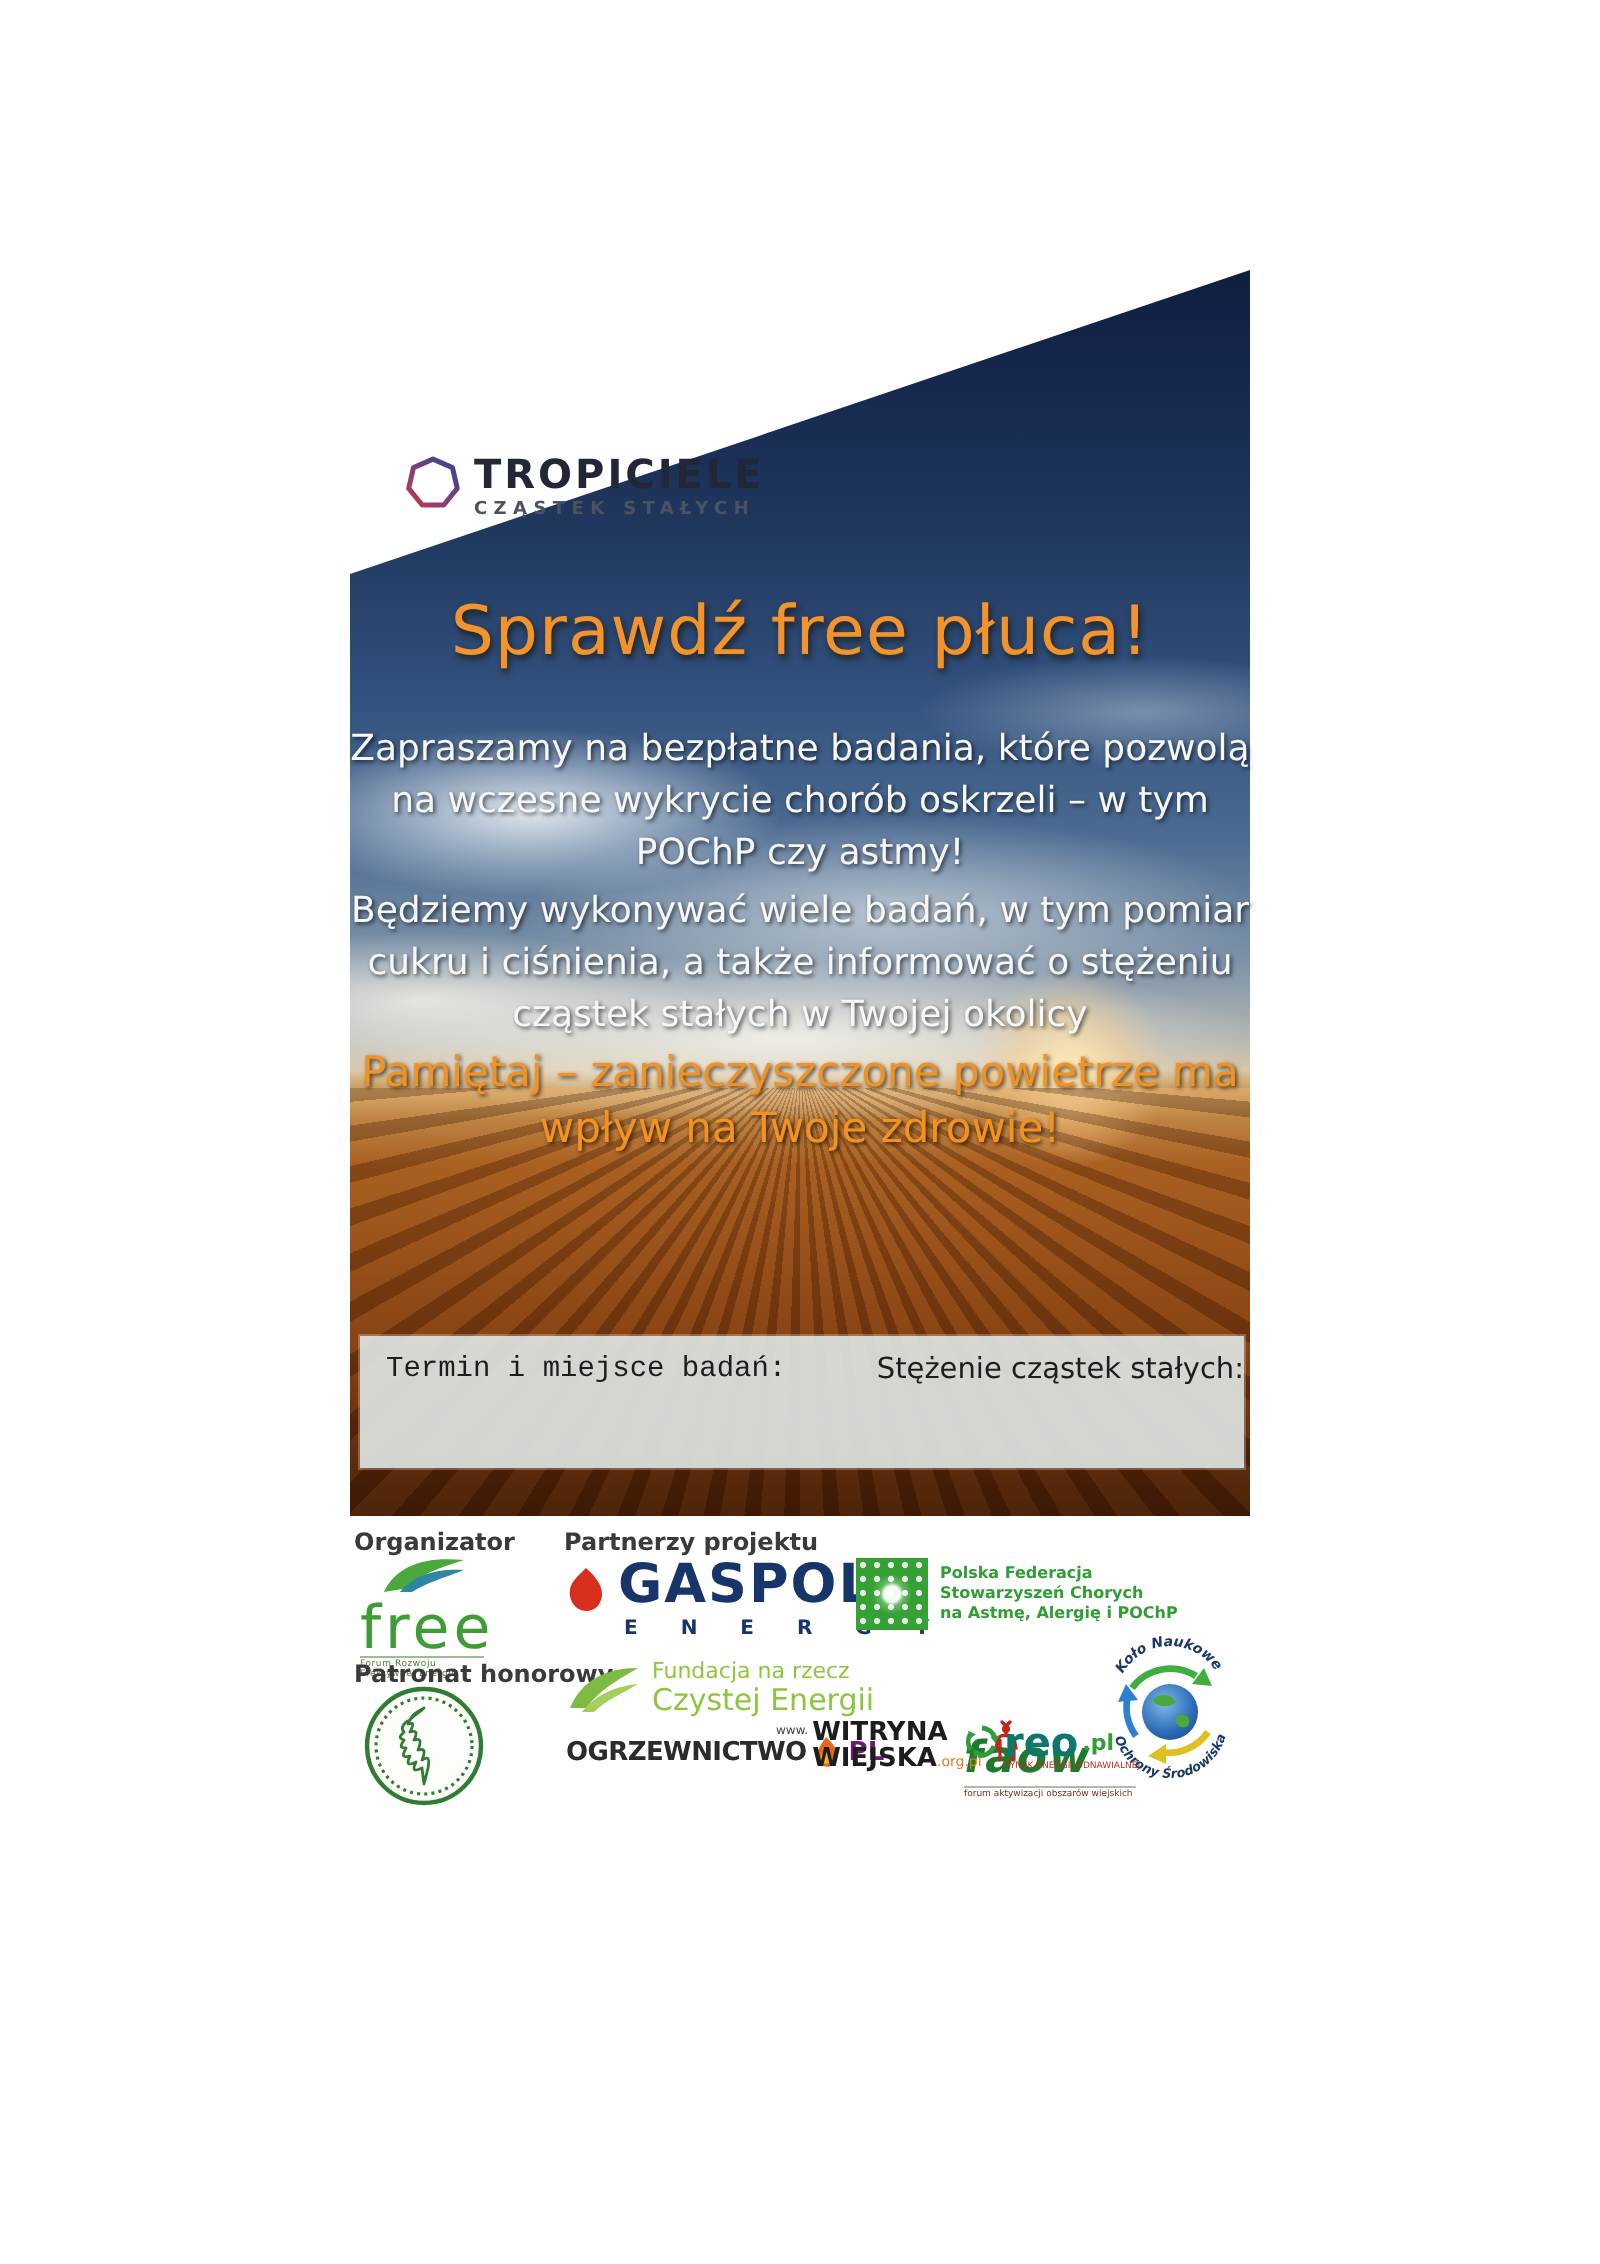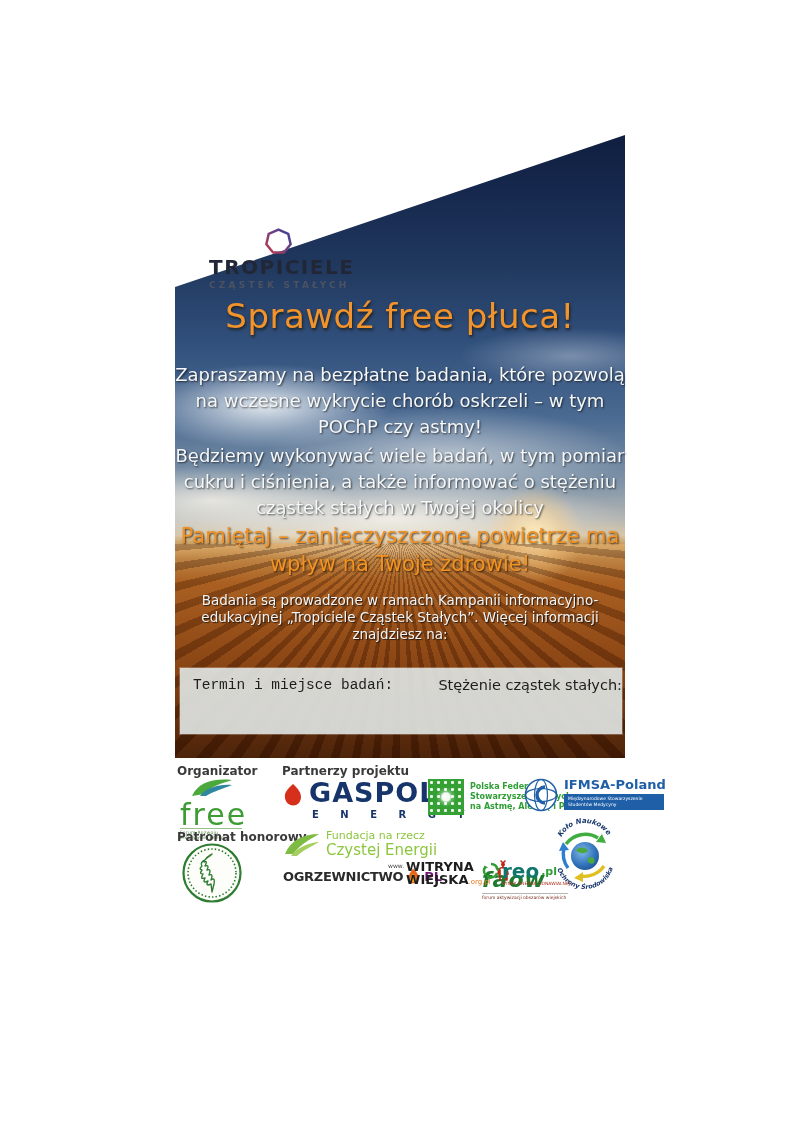--- a/index.html
+++ b/index.html
@@ -17,21 +17,21 @@
       radial-gradient(ellipse 320px 55px at 48% 62%, rgba(246,243,235,0.9) 0%, transparent 75%),
       radial-gradient(ellipse 160px 40px at 88% 36%, rgba(188,199,214,0.5) 0%, transparent 70%),
       radial-gradient(ellipse 200px 48px at 8% 59%, rgba(241,238,229,0.85) 0%, transparent 72%),
       linear-gradient(180deg,#0f1e3e 0%,#16284e 10%,#21395f 22%,#31507c 34%,#4c6b92 46%,#7e93a8 56%,#b4b5b2 62%,#d8c7a8 64.5%,#c99c5c 66%,#a55b1d 72%,#8a4412 82%,#6e3009 92%,#4e1f05 100%);}
   .field{position:absolute;left:0;top:66%;width:100%;height:34%;
     background:
       repeating-conic-gradient(from 120deg at 50% -6%, rgba(62,26,6,0.30) 0deg 2deg, rgba(214,140,70,0.10) 2deg 5deg),
       linear-gradient(180deg, rgba(233,184,120,0.55) 0%, rgba(233,184,120,0) 7%, rgba(0,0,0,0) 60%, rgba(30,12,2,0.35) 100%);}
 
   
-  .brand{position:absolute;left:203px;top:226px;display:flex;align-items:center;flex-direction:column;}
+  .brand{position:absolute;left:203px;top:226px;display:flex;align-items:flex-start;}
   .brand svg{display:block;margin-top:2px;}
   .brand-text{margin-left:6px;}
   .brand-title{font-size:20px;font-weight:bold;color:#222737;letter-spacing:1.5px;line-height:22px;}
   .brand-sub{font-size:9px;font-weight:bold;color:#4c5261;letter-spacing:3.2px;margin-top:2px;}
 
   
   .ptxt{position:absolute;left:175px;width:450px;text-align:center;}
   .headline{top:296px;font-size:34px;color:#f2932c;letter-spacing:0.5px;
             text-shadow:1px 2px 3px rgba(25,20,5,0.75);}
   .intro{top:362px;font-size:18px;line-height:26px;color:#f5f7f9;
@@ -118,21 +118,20 @@
     <div class="brand-text">
       <div class="brand-title">TROPICIELE</div>
       <div class="brand-sub">CZĄSTEK STAŁYCH</div>
     </div>
   </div>
 
   <div class="ptxt headline">Sprawdź free płuca!</div>
   <div class="ptxt intro">Zapraszamy na bezpłatne badania, które pozwolą na wczesne wykrycie chorób oskrzeli – w tym POChP czy astmy!</div>
   <div class="ptxt details">Będziemy wykonywać wiele badań, w tym pomiar cukru i ciśnienia, a także informować o stężeniu cząstek stałych w Twojej okolicy</div>
   <div class="ptxt reminder">Pamiętaj – zanieczyszczone powietrze ma wpływ na Twoje zdrowie!</div>
-  <div class="ptxt note">Badania są prowadzone w ramach Kampanii informacyjno-edukacyjnej „Tropiciele Cząstek Stałych”. Więcej informacji znajdziesz na:</div>
 
   <div class="info-box">
     <div class="lbl lbl-left">Termin i miejsce badań:</div>
     <div class="lbl lbl-right">Stężenie cząstek stałych:</div>
   </div>
 
   <div class="sec-label abs" style="left:177px;top:764px;">Organizator</div>
 
   <div class="abs" style="left:180px;top:776px;">
     <svg width="46" height="22" viewBox="0 0 46 22" style="margin-left:10px;">
@@ -165,35 +164,20 @@
 
   <div class="abs" style="left:428px;top:779px;display:flex;gap:6px;align-items:center;">
     <div class="fed-icon"></div>
     <div class="fed-text">
       <div>Polska Federacja</div>
       <div>Stowarzyszeń Chorych</div>
       <div>na Astmę, Alergię i POChP</div>
     </div>
   </div>
 
-  <div class="abs" style="left:523px;top:777px;display:flex;gap:5px;">
-    <svg width="36" height="36" viewBox="0 0 36 36">
-      <circle cx="18" cy="18" r="15.5" fill="#fff" stroke="#1f5fa8" stroke-width="1.6"></circle>
-      <ellipse cx="18" cy="18" rx="15.5" ry="6.5" fill="none" stroke="#1f5fa8" stroke-width="1.2"></ellipse>
-      <ellipse cx="18" cy="18" rx="6.5" ry="15.5" fill="none" stroke="#1f5fa8" stroke-width="1.2"></ellipse>
-      <path d="M22,10 A8,8 0 1 0 22,26" fill="none" stroke="#1f5fa8" stroke-width="3.4"></path>
-    </svg>
-    <div>
-      <div class="ifmsa-name">IFMSA-Poland</div>
-      <div class="ifmsa-sub">
-        <div>Międzynarodowe Stowarzyszenie</div>
-        <div>Studentów Medycyny</div>
-      </div>
-    </div>
-  </div>
 
   <div class="abs" style="left:283px;top:828px;display:flex;gap:5px;align-items:center;">
     <svg width="38" height="30" viewBox="0 0 38 30">
       <path d="M2,26 C8,12 20,6 36,6 C26,12 18,16 10,26 Z" fill="#7dbb42"></path>
       <path d="M8,28 C14,20 24,15 36,14 C28,19 20,22 14,28 Z" fill="#a4cf5e"></path>
     </svg>
     <div>
       <div class="fun-line1">Fundacja na rzecz</div>
       <div class="fun-line2">Czystej Energii</div>
     </div>

